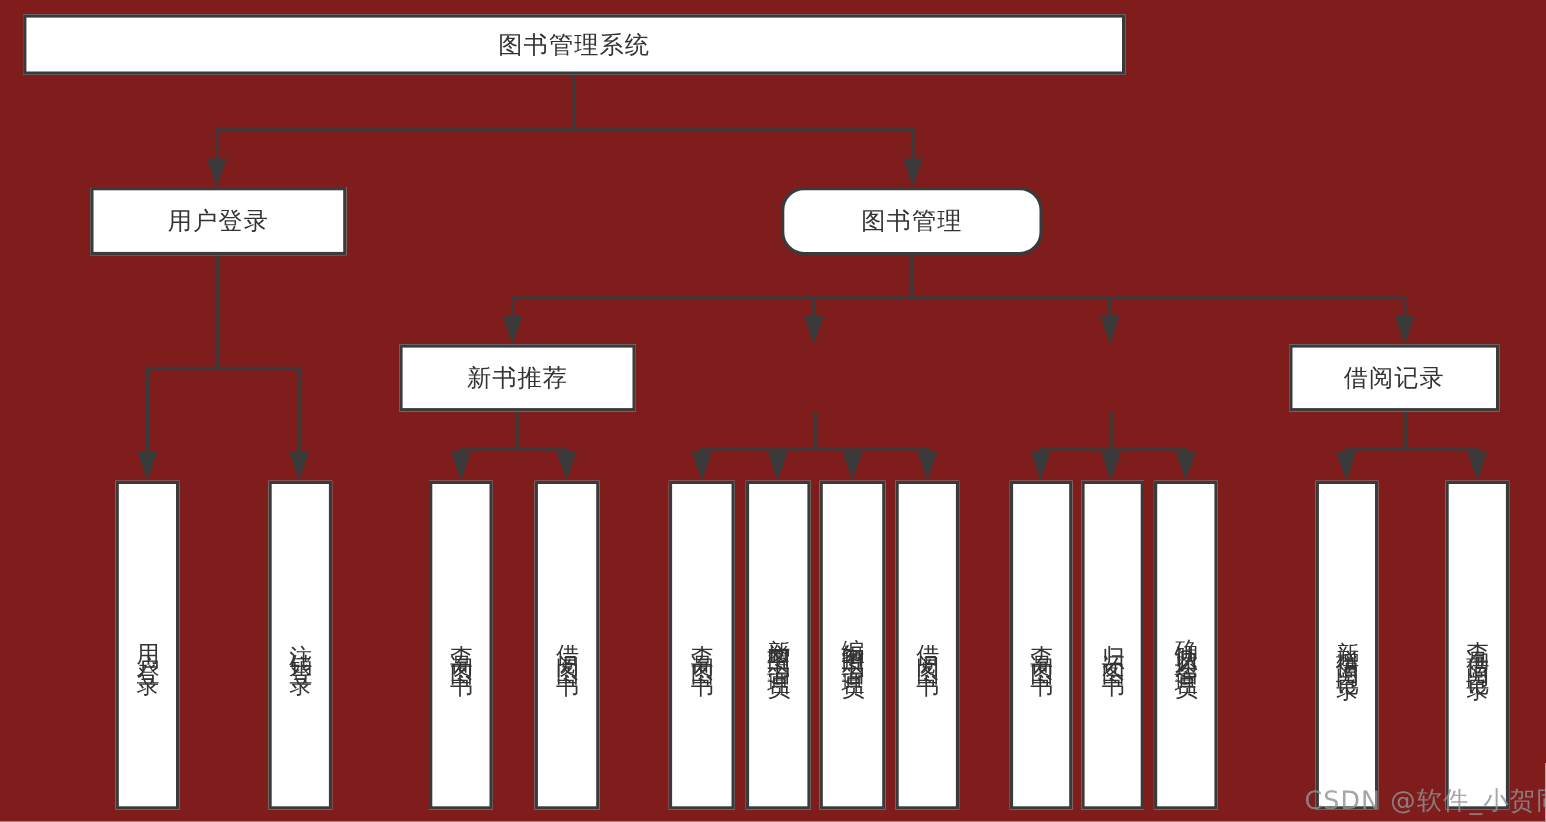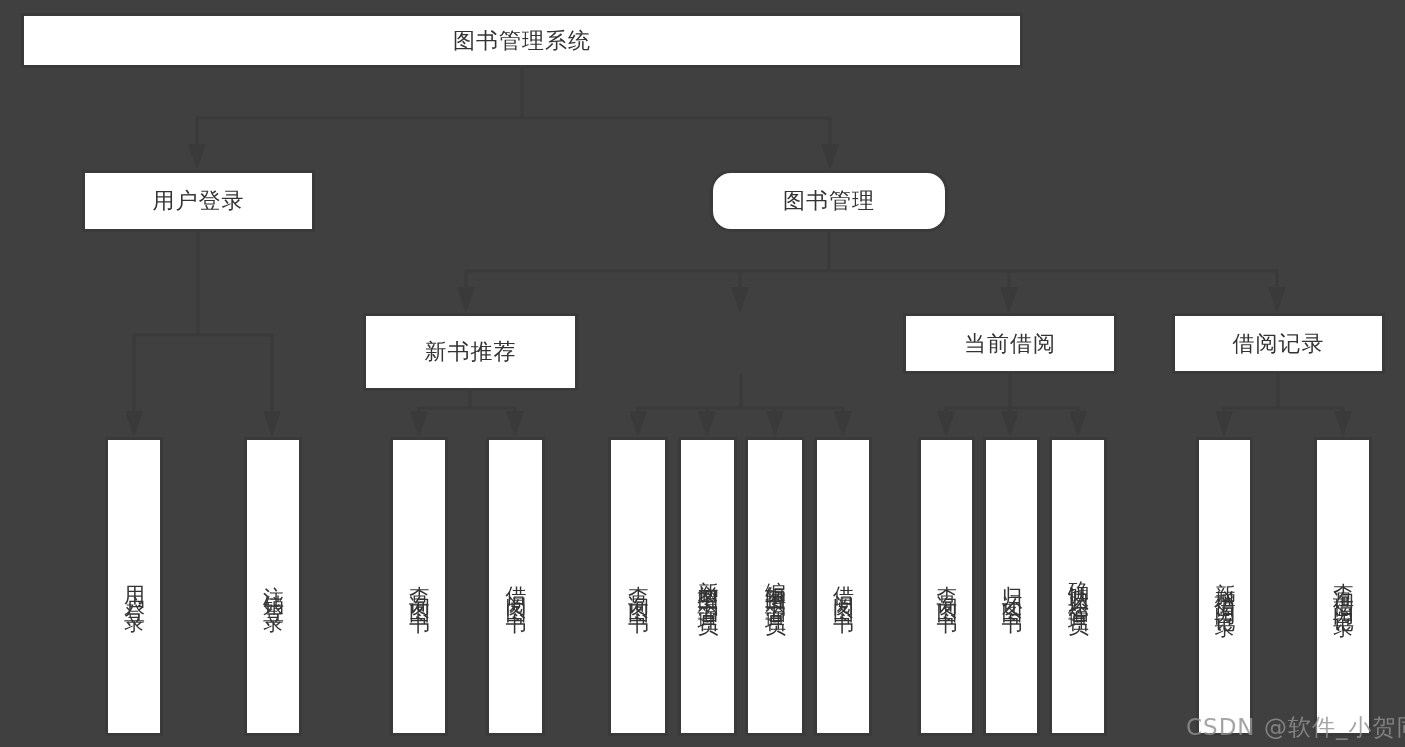--- a/index.html
+++ b/index.html
@@ -4,21 +4,21 @@
 <style>
   html, body {
     margin: 0;
     padding: 0;
     background: #ffffff;
   }
   #canvas {
     position: relative;
     width: 1405px;
     height: 747px;
-    background: #404040;
+    background: #7f1d1d;
     font-family: "DejaVu Sans", "Liberation Sans", sans-serif;
     color: #333333;
     overflow: hidden;
   }
   #edges {
     position: absolute;
     left: 0;
     top: 0;
     z-index: 1;
   }
@@ -123,27 +123,24 @@
     <span class="lbl">图书管理系统</span>
   </div>
 
   <div class="node" style="left:82px; top:170px; width:233px; height:62px;">
     <span class="lbl">用户登录</span>
   </div>
   <div class="node" style="left:710px; top:170px; width:238px; height:62px;border-radius:21px;">
     <span class="lbl">图书管理</span>
   </div>
 
-  <div class="node" style="left:363px; top:313px; width:215px; height:78px;">
+  <div class="node" style="left:363px; top:313px; width:215px; height:61px;">
     <span class="lbl">新书推荐</span>
   </div>
-  <div class="node" style="left:903px; top:313px; width:214px; height:61px;">
-    <span class="lbl">当前借阅</span>
-  </div>
-  <div class="node" style="left:1172px; top:313px; width:213px; height:61px;">
+  <div class="node" style="left:1172px; top:313px; width:191px; height:61px;">
     <span class="lbl">借阅记录</span>
   </div>
 
   <div class="node leaf" style="left:105px; top:437px; width:58px; height:299px;">
     <span class="lbl">用户登录</span>
   </div>
   <div class="node leaf" style="left:244px; top:437px; width:58px; height:299px;">
     <span class="lbl">注销登录</span>
   </div>
 

